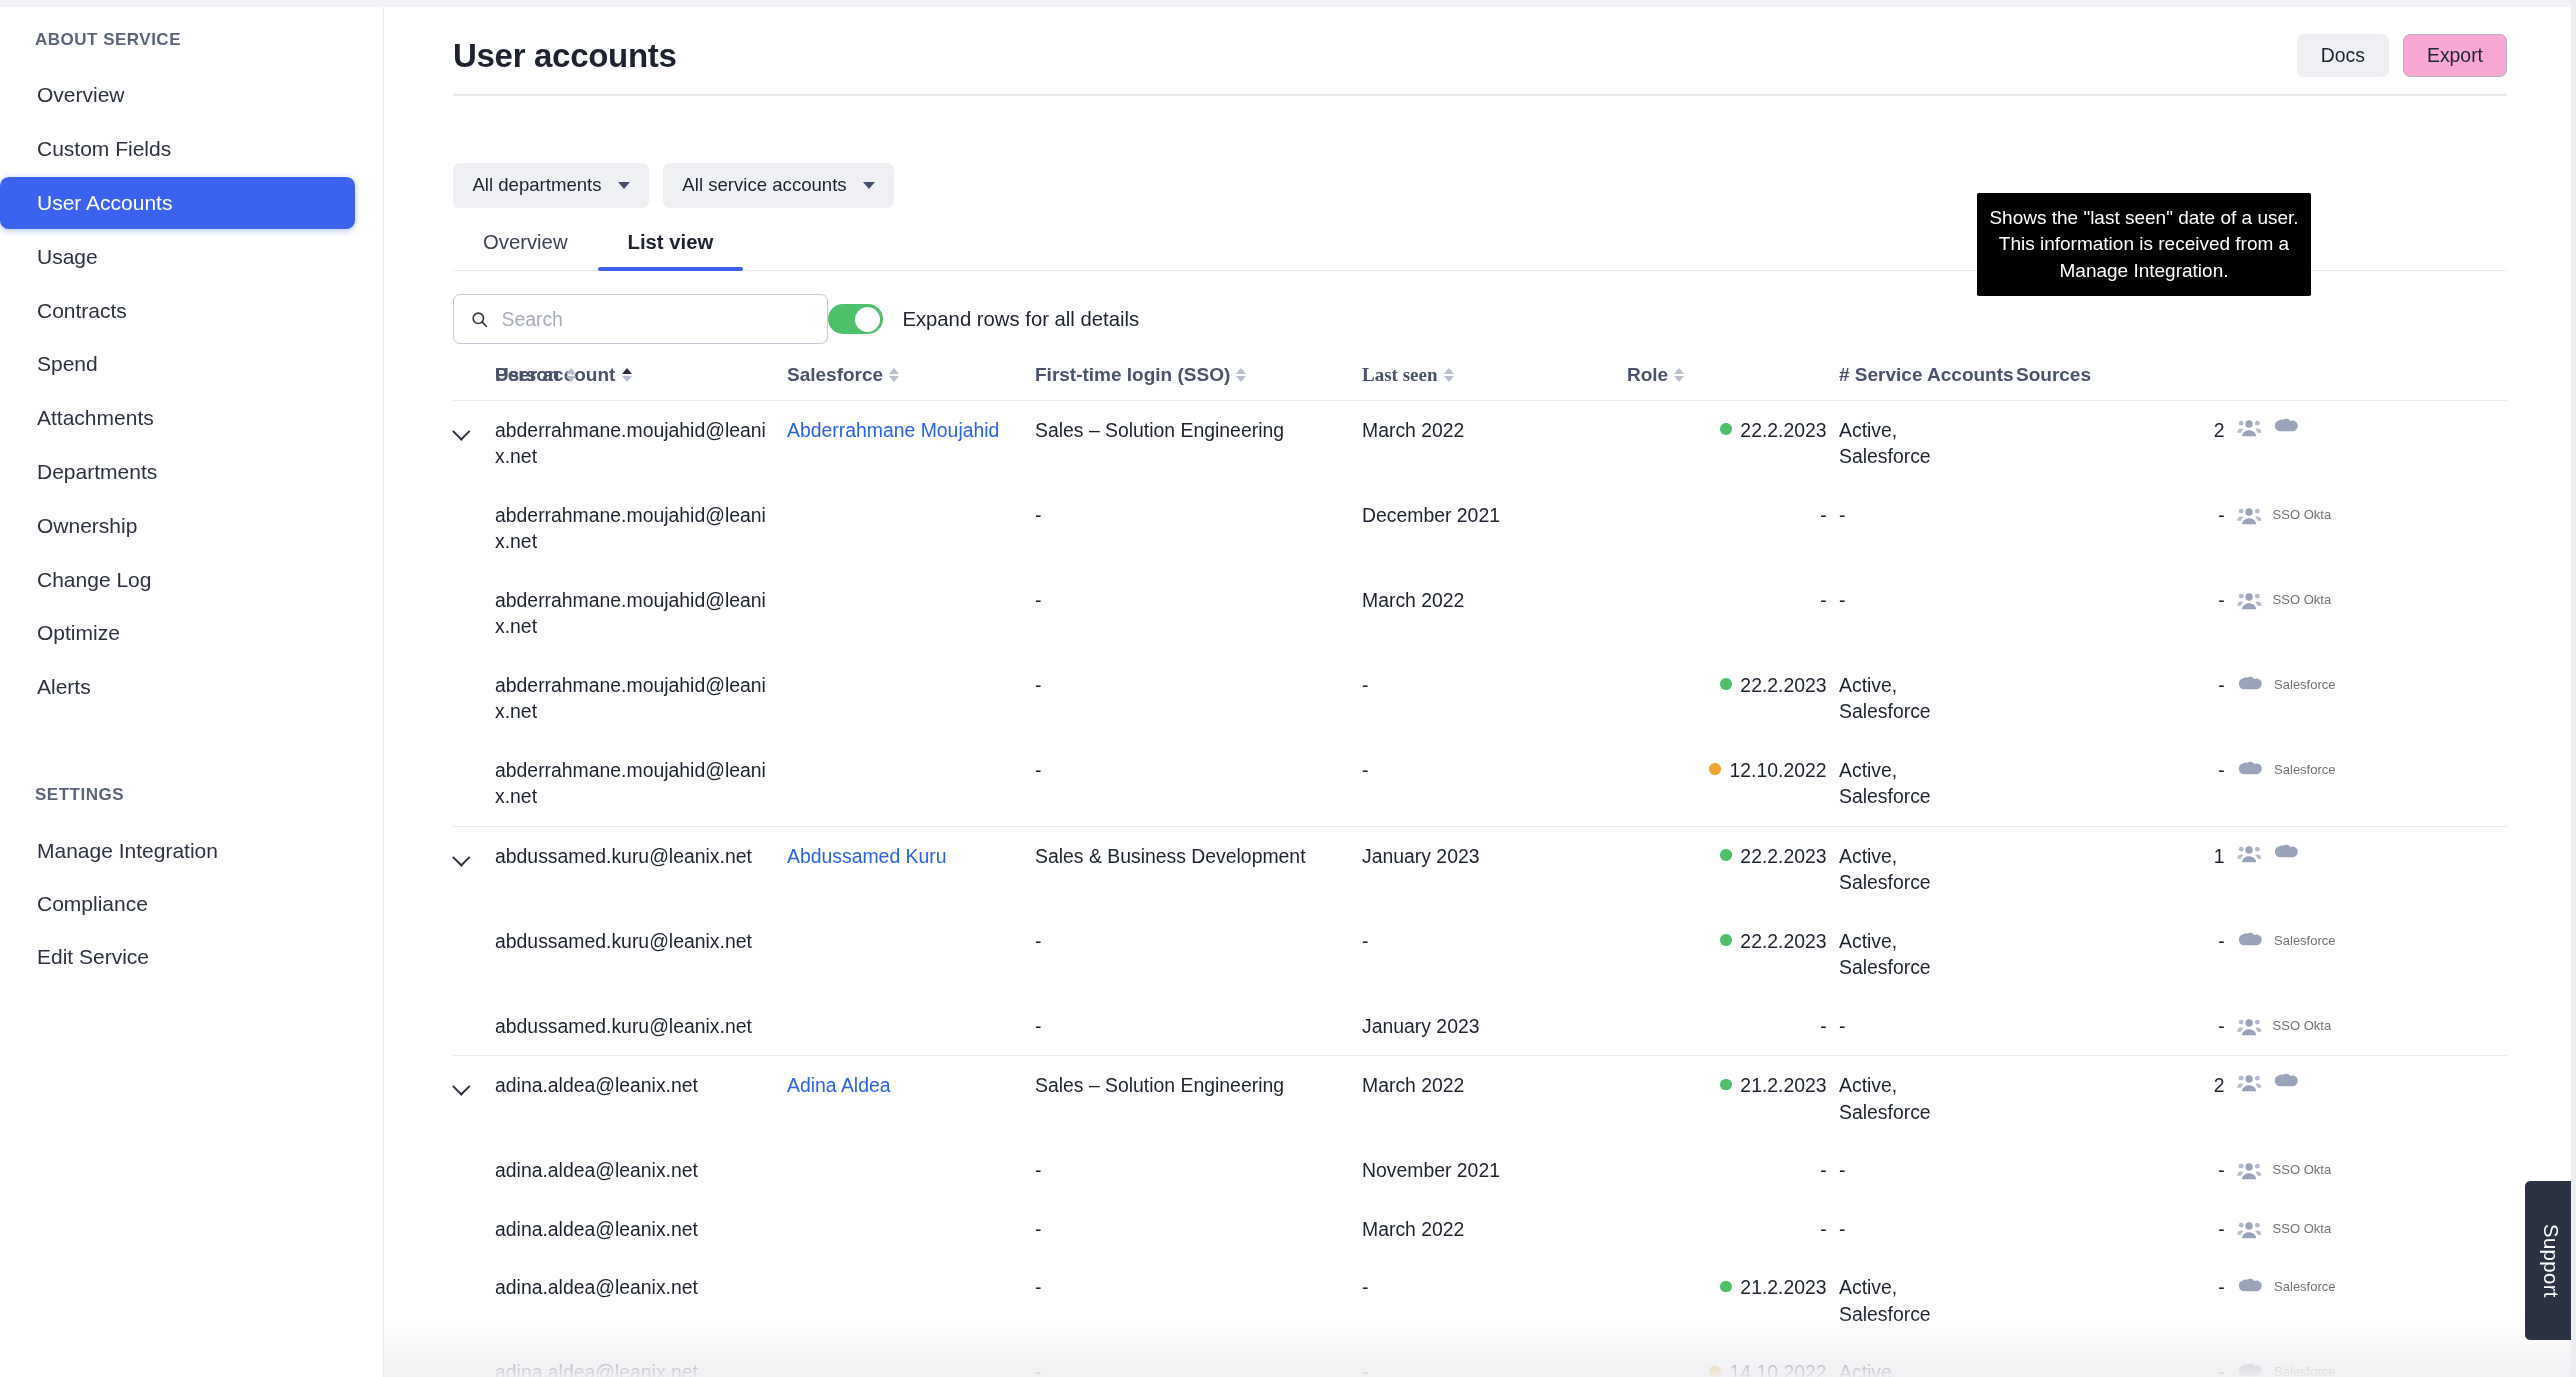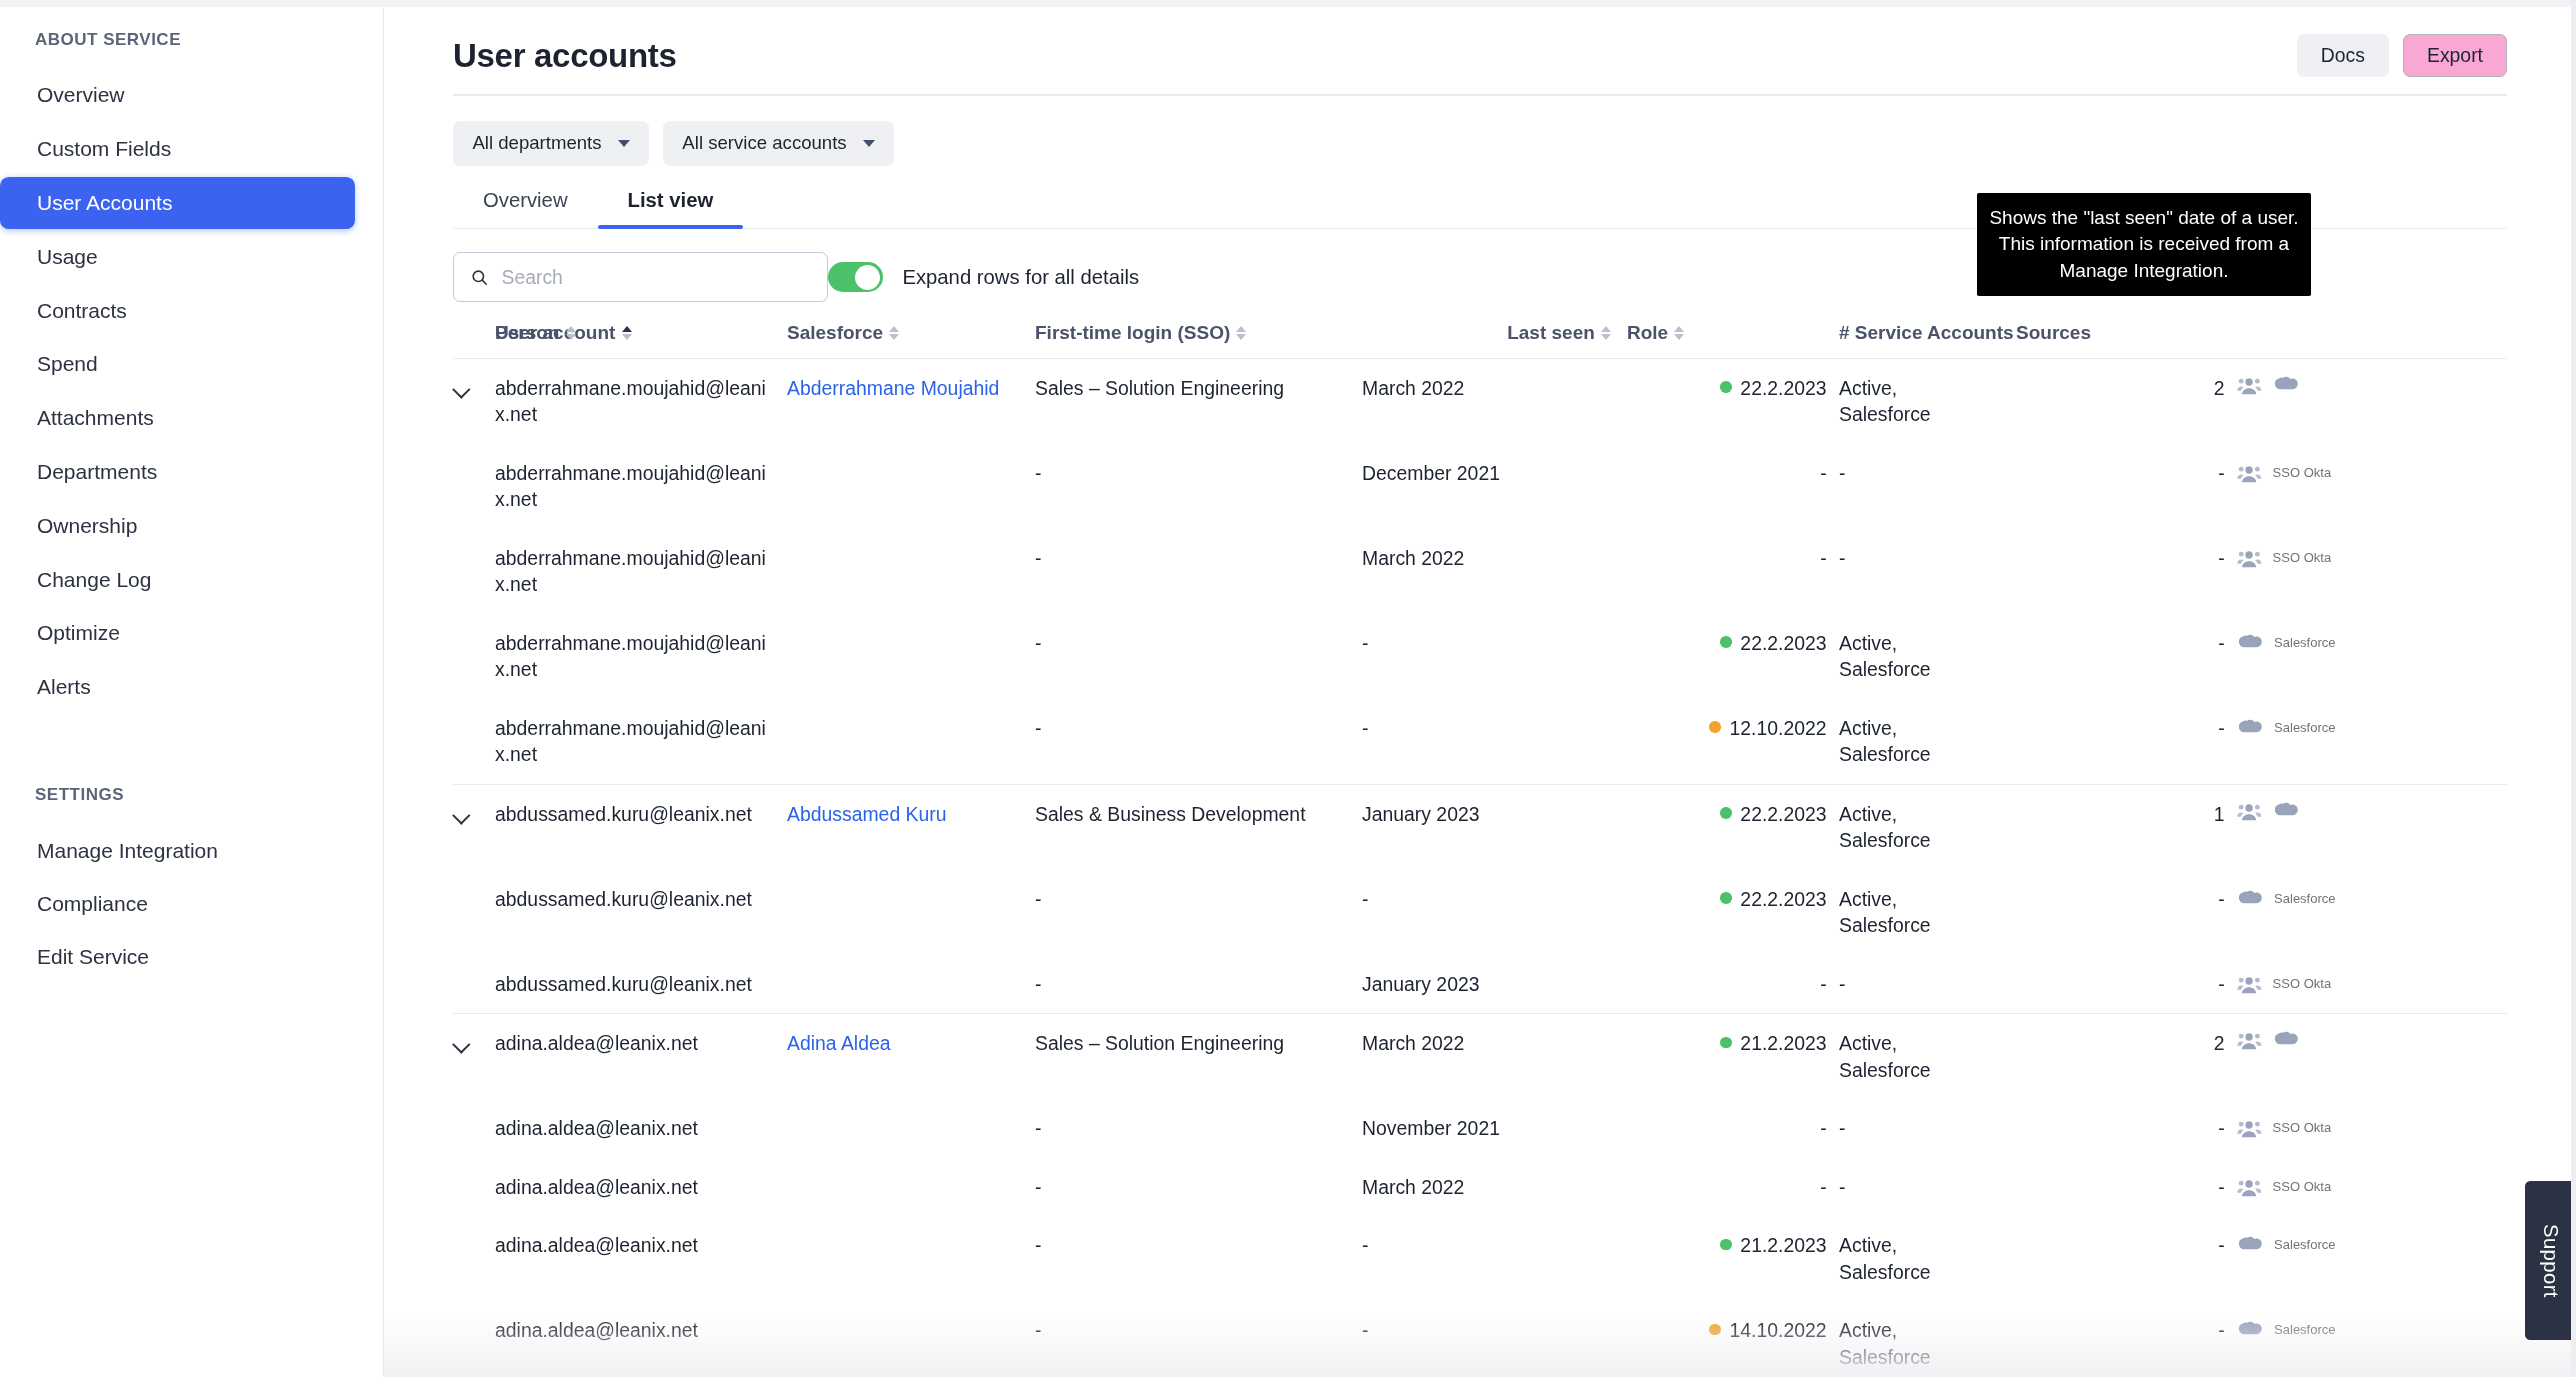--- a/index.html
+++ b/index.html
@@ -50,21 +50,21 @@
     font-size: 19.4px; color: #1d2330; border-radius: 7px; padding: 10.6px 23px;
     cursor: pointer; line-height: 1; background: #eef0f4; border: 0.9px solid transparent;
   }
   .btn.outline { background: #f9a8d4; border: 0.9px solid #aeb4c2; }
 
   .head-rule { height: 1.8px; background: #e8eaee; margin: 8.8px 69px 0 69px; }
 
   .filters { display: flex; gap: 14px; padding: 25px 69px 0 69px; }
   .filter-chip {
     background: #eef0f4; border-radius: 7px; font-size: 18.6px; color: #1d2330;
-    padding: 11.5px 19.4px; display: flex; align-items: center; gap: 16px; cursor: pointer;
+    padding: 11.5px 19.4px; display: flex; align-items: center; gap: 16px; cursor: pointer; margin-top: 42px;
   }
   .chev { width: 0; height: 0; border-left: 6.2px solid transparent; border-right: 6.2px solid transparent;
           border-top: 7px solid #44506b; display: inline-block; }
 
   .tabs { display: flex; gap: 0; padding: 23px 69px 0 69px; position: relative; }
   .tab {
     font-size: 20.3px; color: #3b4354; padding: 0 30px 16px 30px; cursor: pointer;
     position: relative;
   }
   .tab.active { color: #1d2330; font-weight: 700; }
@@ -282,21 +282,21 @@
                     <i class="dn"></i>
                   </span>
                 </span></th>
               <th><span class="th-inner">
                   <span>First-time login (SSO)</span>
                   <span class="sorter">
                     <i class="up"></i>
                     <i class="dn"></i>
                   </span>
                 </span></th>
-              <th style="text-align: right; padding-right: 16px;"><span class="th-inner">
+              <th style="padding-right: 16px; font-family: Liberation Serif, serif;"><span class="th-inner">
                   <span>Last seen</span>
                   <span class="sorter">
                     <i class="up"></i>
                     <i class="dn"></i>
                   </span>
                 </span></th>
               <th><span class="th-inner">
                   <span>Role</span>
                   <span class="sorter">
                     <i class="up"></i>

